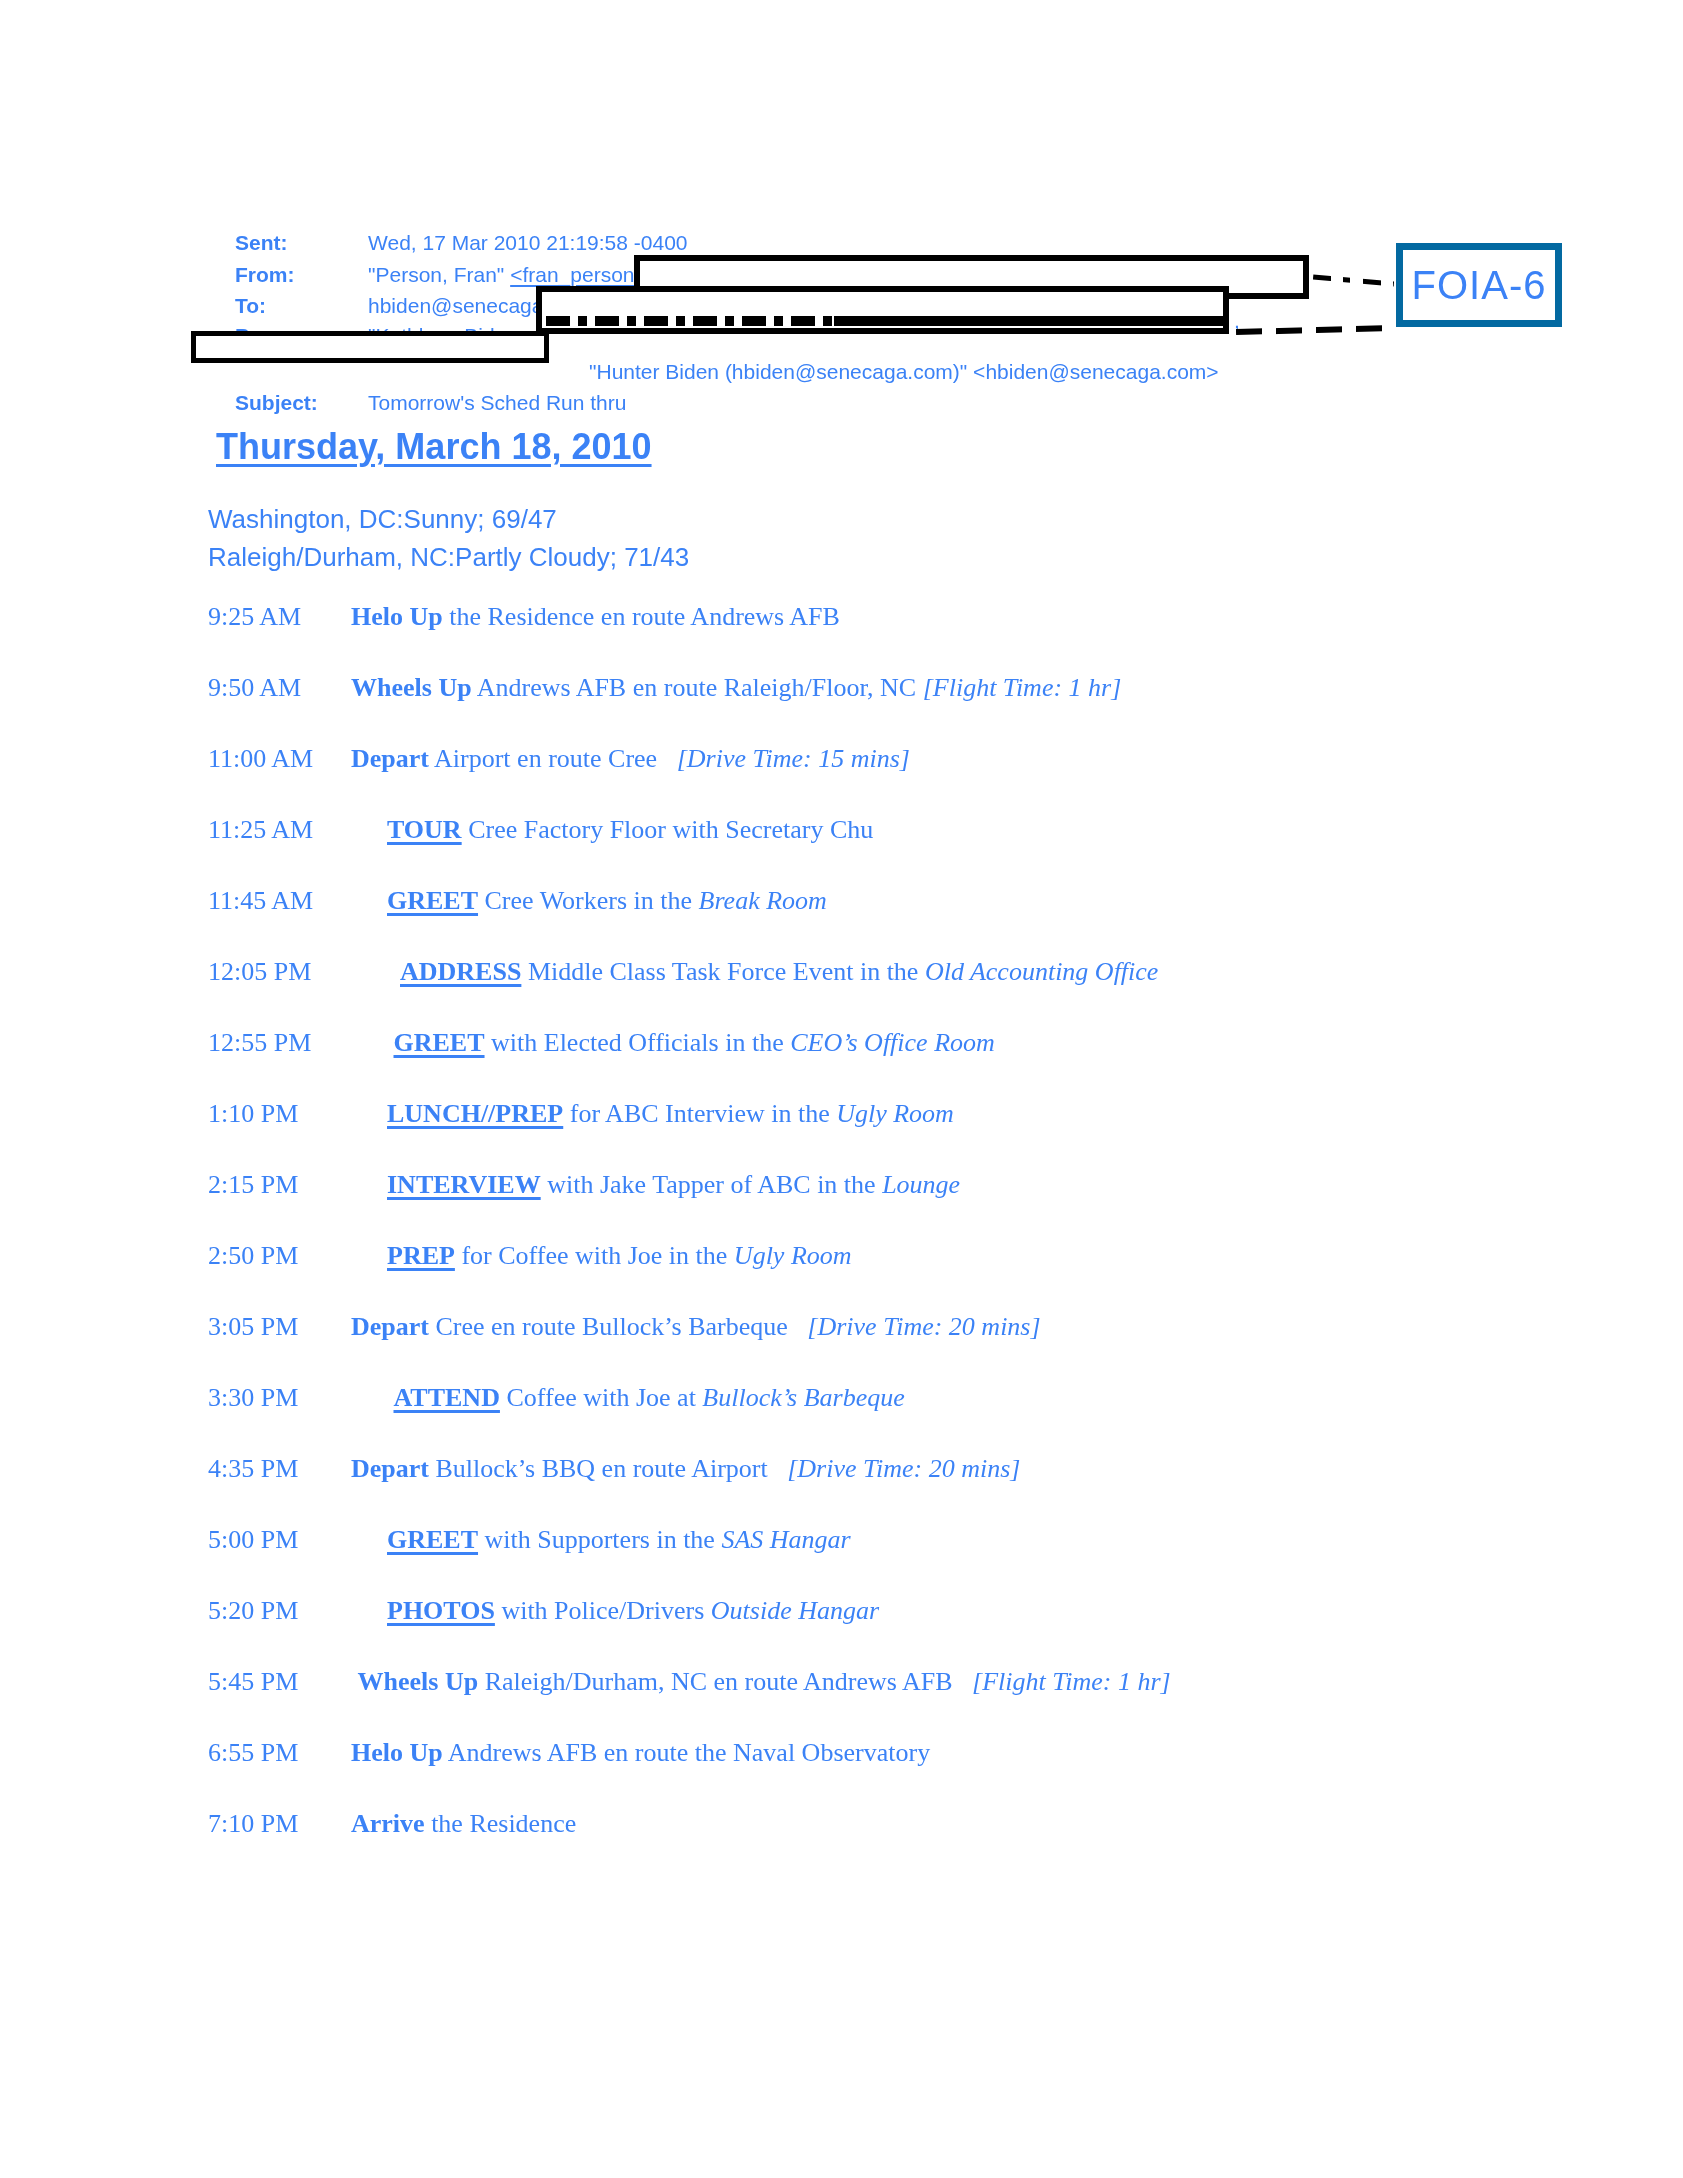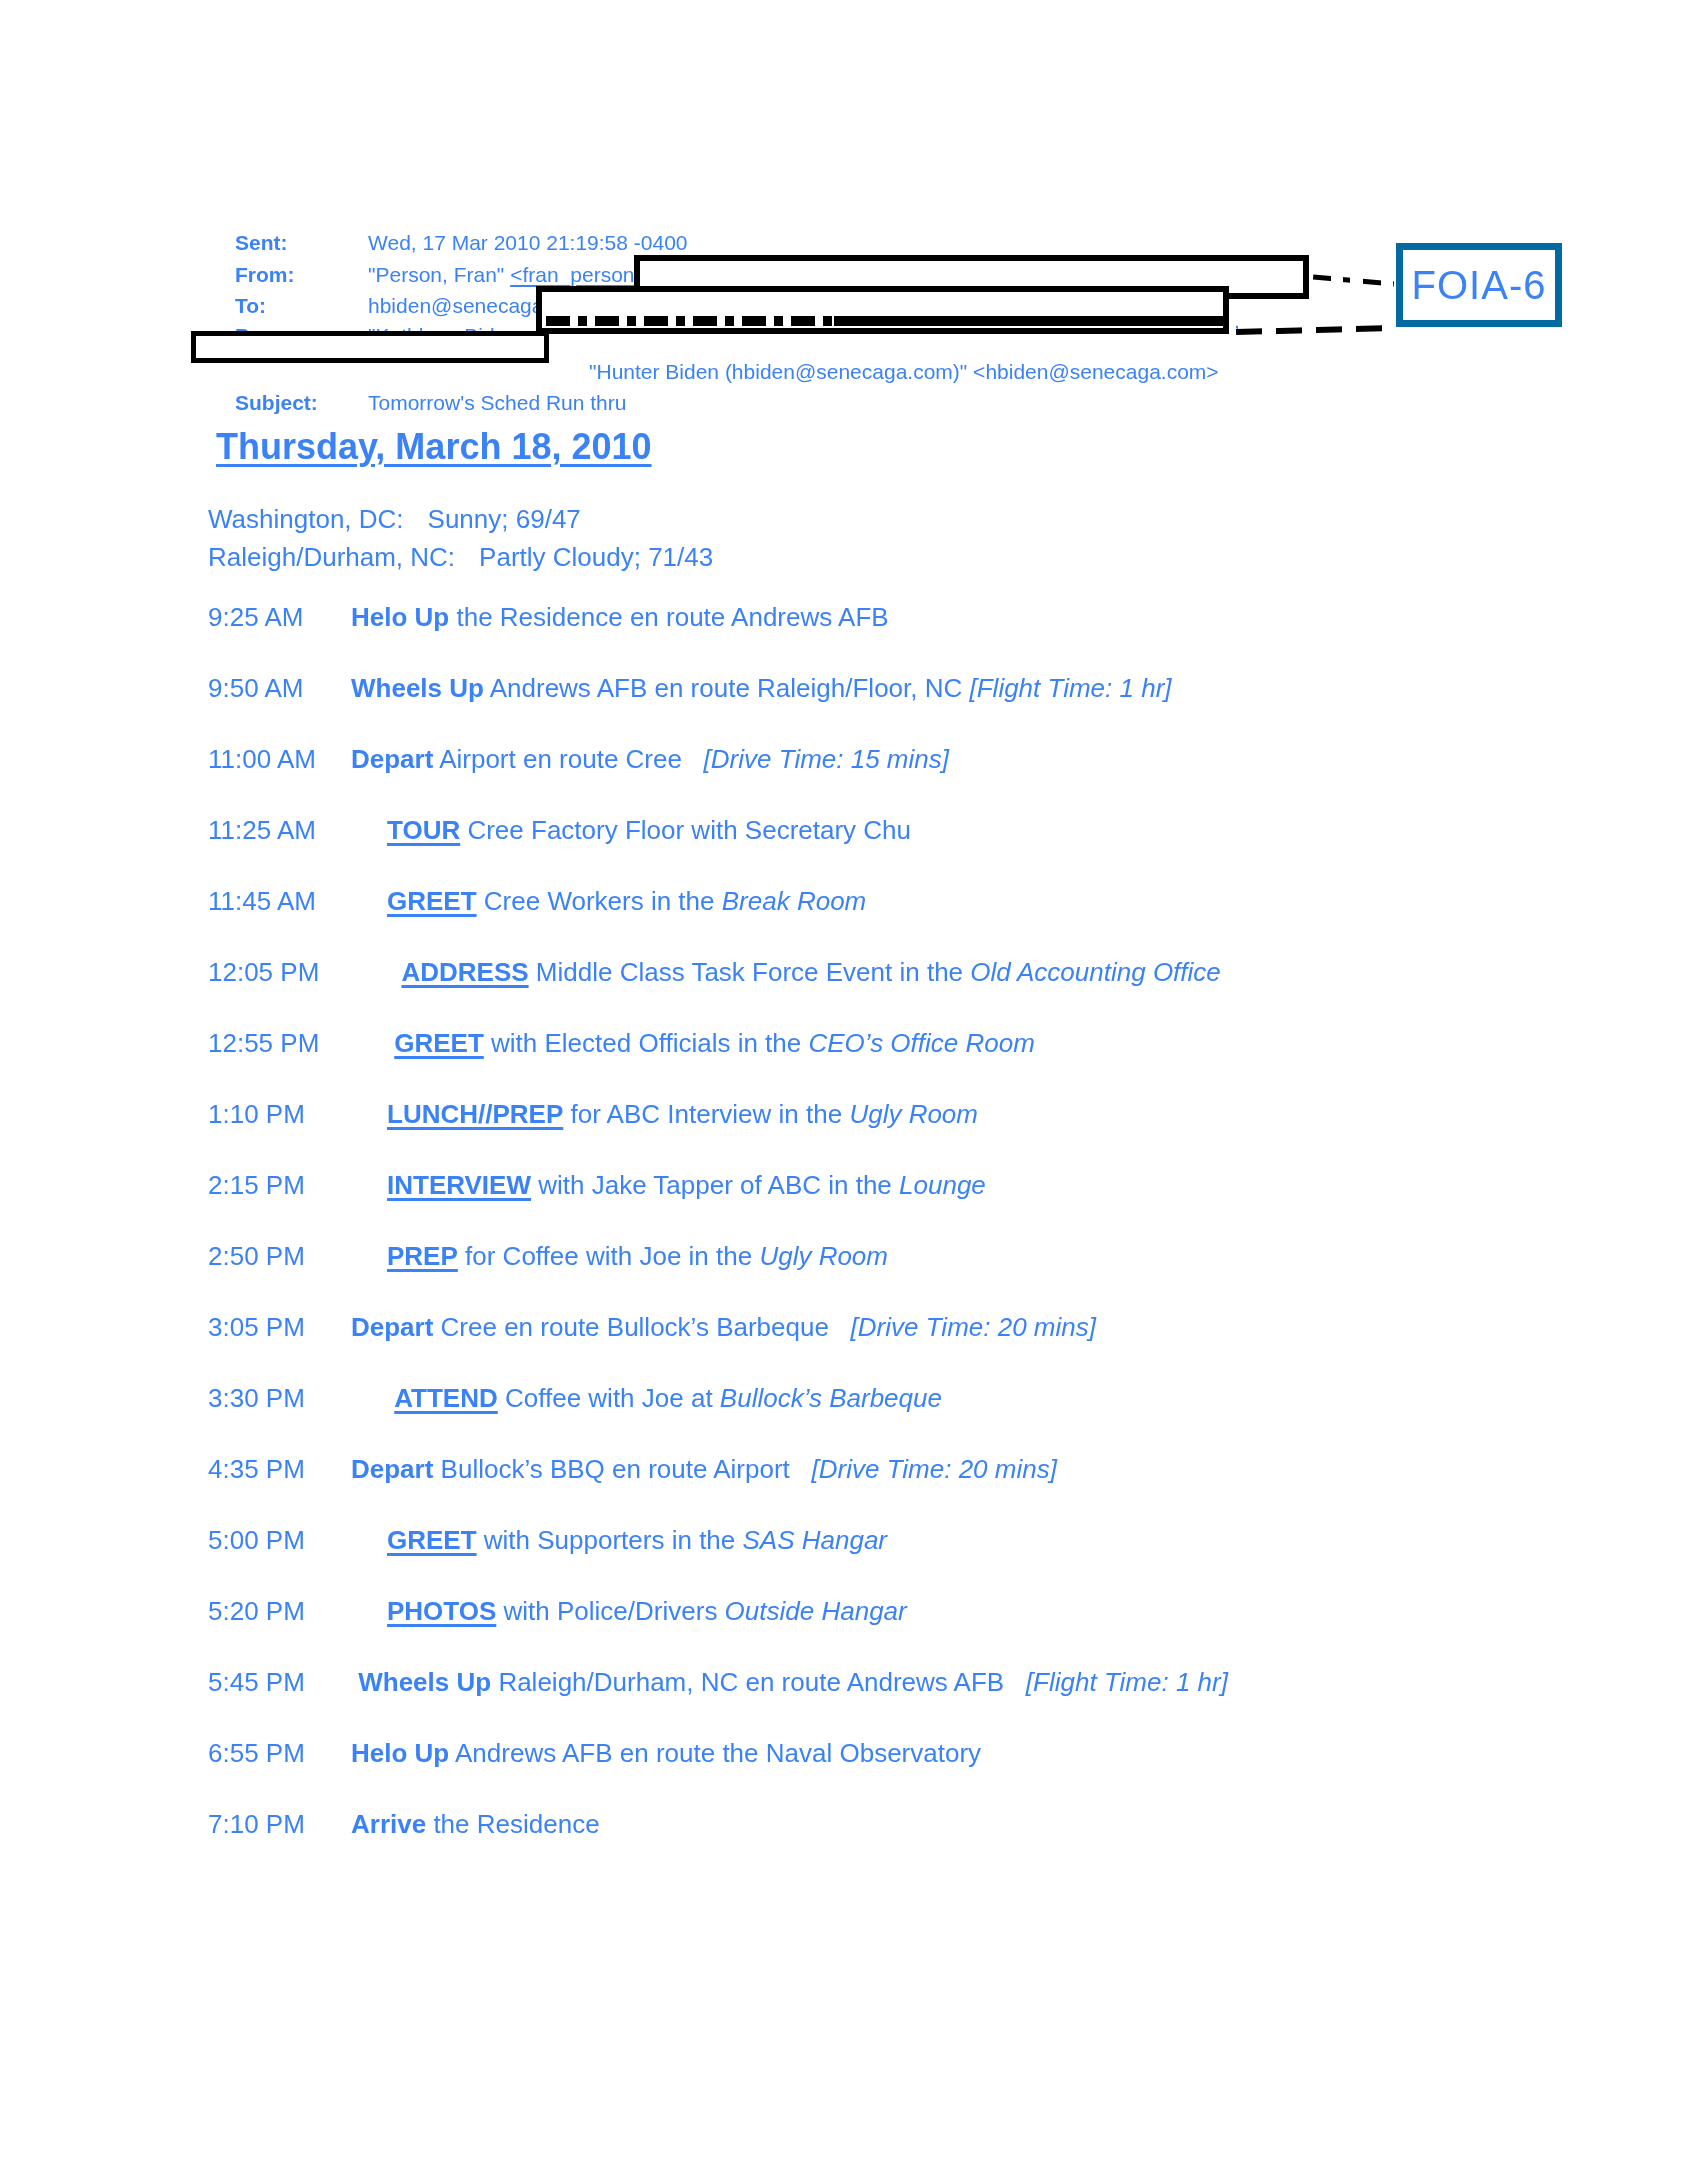--- a/index.html
+++ b/index.html
@@ -94,24 +94,24 @@
     margin: 0 0 0 8px;
     font-size: 36px;
     font-weight: bold;
     line-height: 38px;
     text-decoration: underline;
     text-decoration-thickness: 3px;
     text-underline-offset: 5px;
   }
   #weather-list { margin-top: 34px; font-size: 26px; }
   .wline { line-height: 38px; white-space: pre; }
-  .wcond { margin-left: 24px; }
+  .wcond { }
 
   #schedule-list { margin-top: 26px; font-size: 26px; }
-  .srow { line-height: 30px; margin-bottom: 41px; display: flex; }
+  .srow { line-height: 30px; margin-bottom: 41px; display: flex; font-family: Liberation Serif, serif; }
   .stime { flex: 0 0 143px; white-space: pre; }
   .sdesc { white-space: pre-wrap; }
   .seg.b { font-weight: bold; }
   .seg.u { text-decoration: underline; text-decoration-thickness: 3px; text-underline-offset: 4px; margin-left: 36px; }
   .seg.i { font-style: italic; }
 </style>
 </head>
 <body>
 
 <div id="page">

